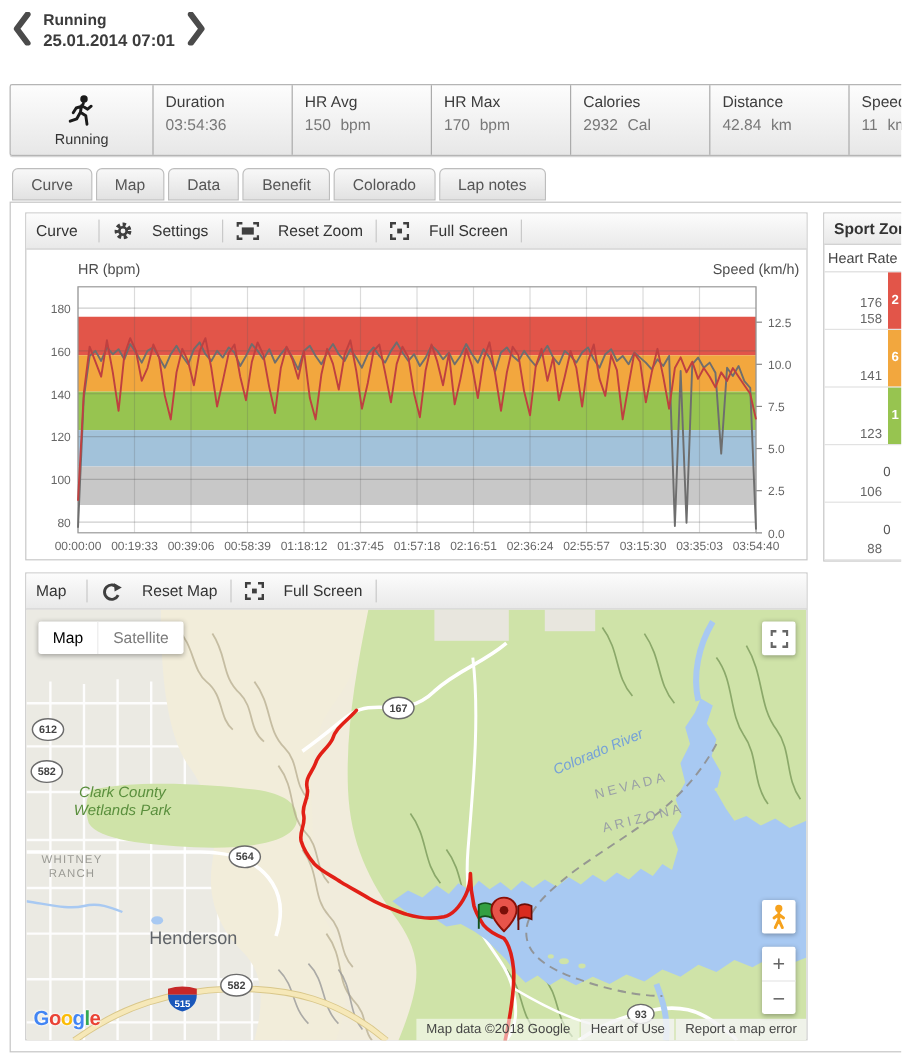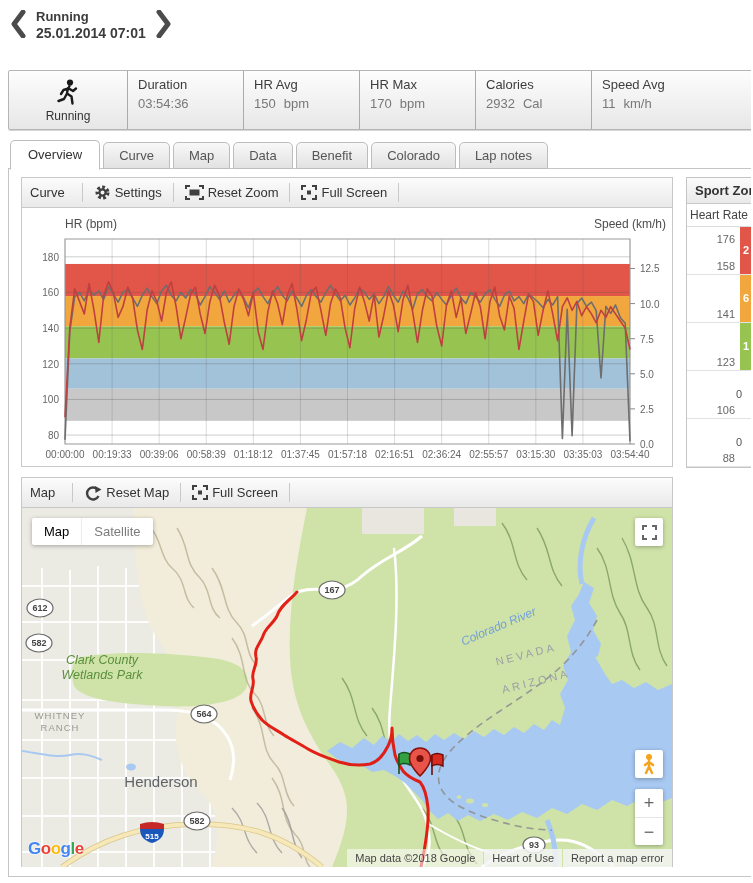--- a/index.html
+++ b/index.html
@@ -29,34 +29,34 @@
 
 .content{position:absolute;left:8px;top:168px;width:860px;height:707px;background:#fff;
   border:1px solid #c5c5c5;}
 .panel{position:absolute;left:12px;width:652px;border:1px solid #c8c8c8;background:#fff;box-sizing:border-box;}
 .curve-panel{top:8px;height:290px;}
 .map-panel{top:308px;height:390px;}
 .panel-toolbar{height:29px;display:flex;align-items:center;background:linear-gradient(#fcfcfc,#e9e9e9);
   border-bottom:1px solid #c8c8c8;}
 .tb-title{font-size:13px;color:#333;padding:0 10px 0 8px;}
 .tb-sep{width:1px;height:19px;background:#c9c9c9;margin:0 7px;}
-.tb-btn{display:inline-flex;align-items:center;gap:4px;background:none;border:none;
+.tb-btn{display:inline-flex;align-items:center;gap:16px;background:none;border:none;
   font-family:"Liberation Sans",sans-serif;font-size:13px;color:#333;padding:0 4px;cursor:pointer;}
 svg text{font-family:"Liberation Sans",sans-serif;}
 .tick{font-size:10px;fill:#666;}
 .axis-title{font-size:12px;fill:#4d4d4d;}
 
 .zones-panel{position:absolute;left:677px;top:8px;width:120px;border:1px solid #c5c5c5;background:#fff;}
 .zones-header{height:25px;line-height:25px;background:linear-gradient(#fbfbfb,#e9e9e9);
   border-bottom:1px solid #c8c8c8;font-weight:bold;font-size:13px;color:#333;padding-left:8px;}
 .zones-subtitle{height:22px;line-height:22px;font-size:12px;color:#444;padding-left:3px;
   border-bottom:1px solid #ddd;white-space:nowrap;overflow:hidden;}
 .zone-row{position:relative;height:47px;border-bottom:1px solid #e2e2e2;}
 .zb{position:absolute;left:0;width:48px;text-align:right;font-size:11px;color:#666;}
-.zb-u{top:6px;} .zb-l{bottom:2px;}
+.zb-u{top:20px;} .zb-l{bottom:2px;}
 .zstrip{position:absolute;left:53px;top:0;bottom:0;width:67px;}
 .zdur{position:absolute;top:17px;font-size:11px;}
 .zdur-w{left:56px;color:#fff;font-weight:bold;}
 .zdur-g{left:49px;color:#555;}
 
 .map-wrap{position:relative;width:650px;height:359px;overflow:hidden;}
 .map-ctl{position:absolute;left:10px;top:10px;display:flex;background:#fff;border-radius:2px;
   box-shadow:0 1px 4px rgba(0,0,0,.3);font-size:13px;z-index:5;}
 .map-ctl .mt{padding:6px 12px;cursor:pointer;}
 .mt-map{color:#000;}
@@ -115,27 +115,30 @@
     </div>
     <div class="metric">
       <div class="m-label">HR Max</div>
       <div class="m-val"><span>170</span><span class="m-unit">bpm</span></div>
     </div>
     <div class="metric">
       <div class="m-label">Calories</div>
       <div class="m-val"><span>2932</span><span class="m-unit">Cal</span></div>
     </div>
     <div class="metric">
+      <div class="m-label">Distance</div>
+      <div class="m-val"><span>42.84</span><span class="m-unit">km</span></div>
+    </div>
+    <div class="metric">
       <div class="m-label">Speed Avg</div>
       <div class="m-val"><span>11</span><span class="m-unit">km/h</span></div>
     </div>
   </div>
 
   <div class="tabs" id="tabs">
-      <div class="tab active">Overview</div>
       <div class="tab">Curve</div>
       <div class="tab">Map</div>
       <div class="tab">Data</div>
       <div class="tab">Benefit</div>
       <div class="tab">Colorado</div>
       <div class="tab">Lap notes</div>
     </div>
 
   <div class="content">
 

